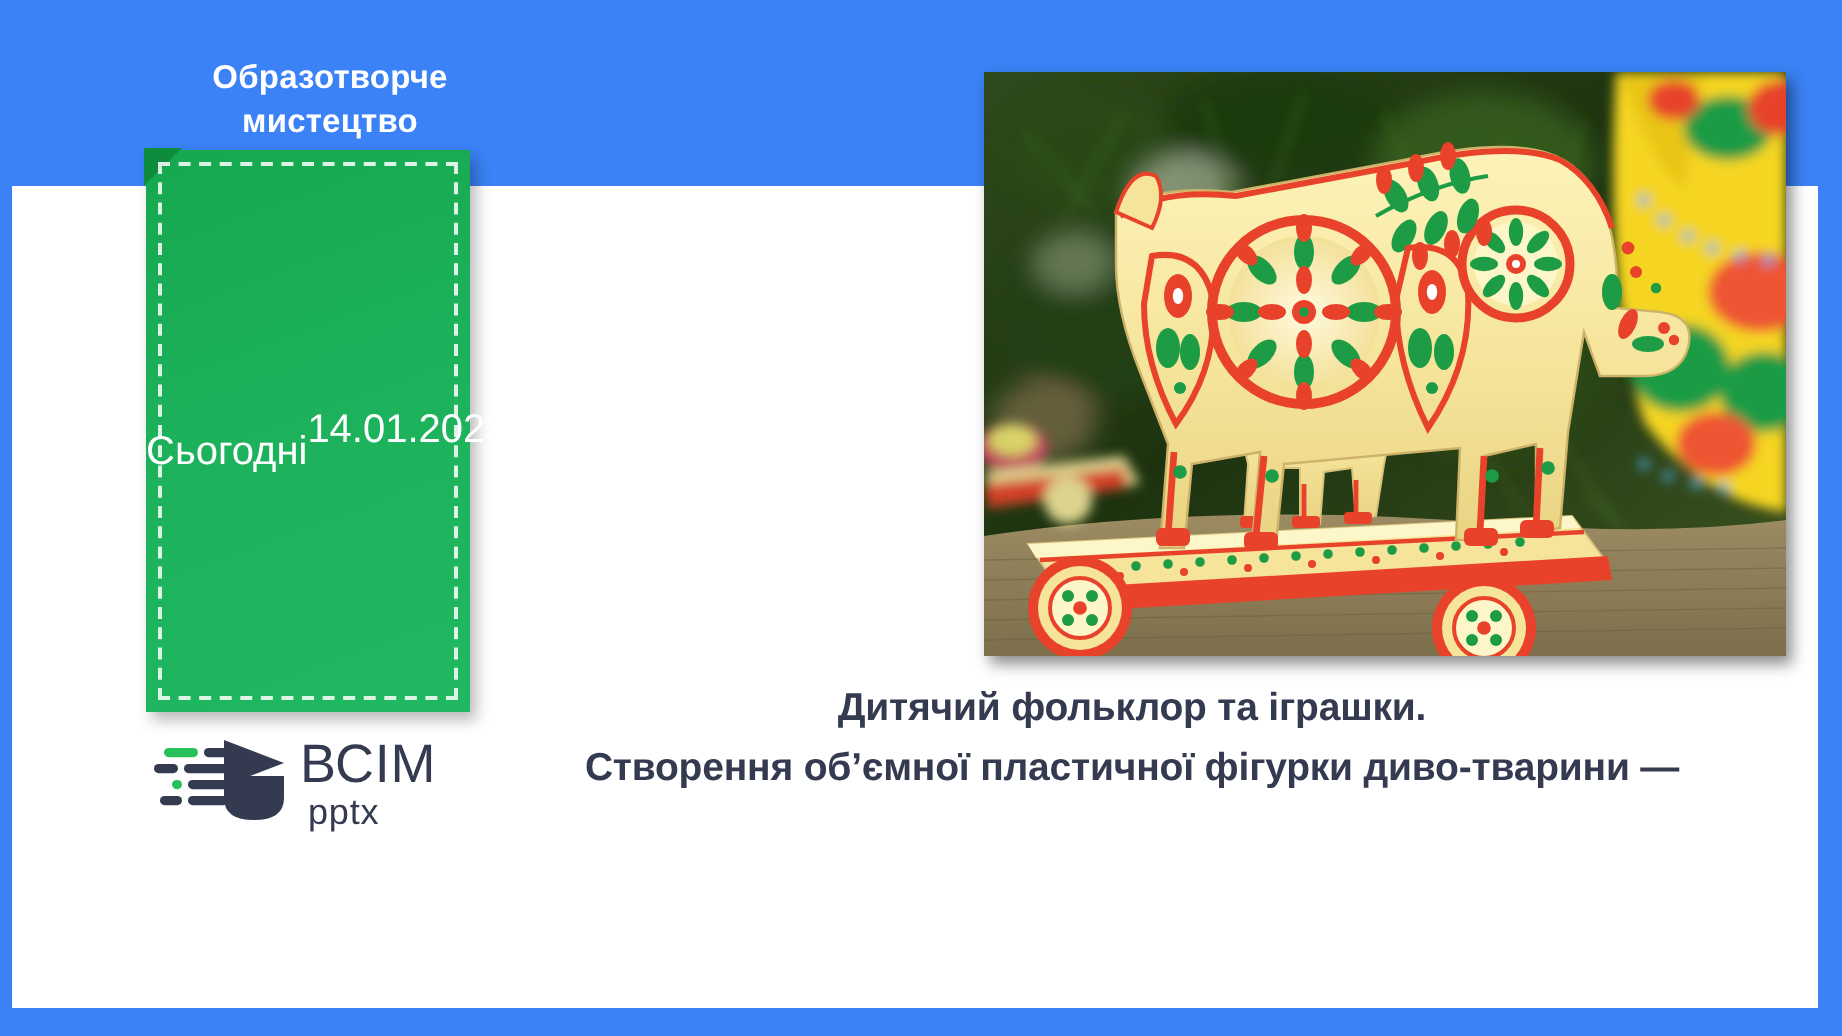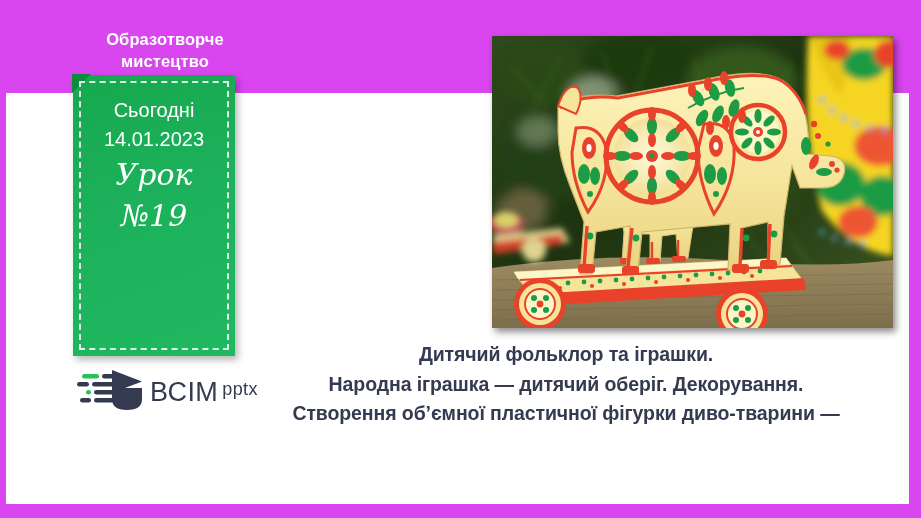--- a/index.html
+++ b/index.html
@@ -11,21 +11,21 @@
     width: 921px;
     height: 518px;
     overflow: hidden;
     font-family: "Liberation Sans", sans-serif;
   }
 
   #slide {
     position: relative;
     width: 921px;
     height: 518px;
-    background: #d946ef;
+    background: #3b82f6;
     overflow: hidden;
     text-decoration: underline;
   }
 
   
   #white-panel {
     position: absolute;
     left: 6px;
     top: 93px;
     width: 903px;
@@ -75,21 +75,21 @@
     bottom: 6px;
     border: 2px dashed rgba(255,255,255,0.85);
   }
   #lesson-card-inner {
     position: absolute;
     left: 0;
     top: 0;
     width: 100%;
     height: 100%;
     display: flex;
-    flex-direction: column;
+    flex-direction: row;
     align-items: center;
   }
   .today-label {
     color: #ffffff;
     font-size: 20px;
     line-height: 29px;
     text-align: center;
     margin-top: 21px;
     font-weight: normal;
   }
@@ -124,37 +124,36 @@
     top: 364px;
     width: 180px;
     height: 56px;
     display: flex;
     align-items: center;
   }
   #logo-mark { width: 70px; height: 52px; flex: none; }
   #logo-text {
     margin-left: 4px;
     display: flex;
-    flex-direction: row;
+    flex-direction: column;
     line-height: 1;
   }
   #logo-text .brand {
     color: #343a50;
     font-size: 27px;
     letter-spacing: 0.4px;
     font-weight: normal;
   }
   #logo-text .suffix {
     color: #343a50;
     font-size: 18px;
     letter-spacing: 0.4px;
     margin-top: 1px;
     margin-left: 4px;
     font-weight: normal;
-    text-align: right;
   }
 
   
   #photo-frame {
     position: absolute;
     left: 492px;
     top: 36px;
     width: 401px;
     height: 292px;
     box-shadow: 3px 4px 7px rgba(0,0,0,0.45);
@@ -514,17 +513,16 @@
         <rect x="268" y="224" width="17" height="9" rx="3" fill="#e8432a"></rect>
 
         <circle cx="322" cy="88" r="3.2" fill="#e8432a"></circle>
         <circle cx="345" cy="134" r="2.6" fill="#e8432a"></circle>
       </g>
     </svg>
   </div>
 
   <div id="lesson-description">
     <div>Дитячий фольклор та іграшки.</div>
-    <div>Народна іграшка — дитячий оберіг. Декорування.</div>
     <div>Створення об’ємної пластичної фігурки диво-тварини —</div>
   </div>
 
 </div>
 
 </body></html>

